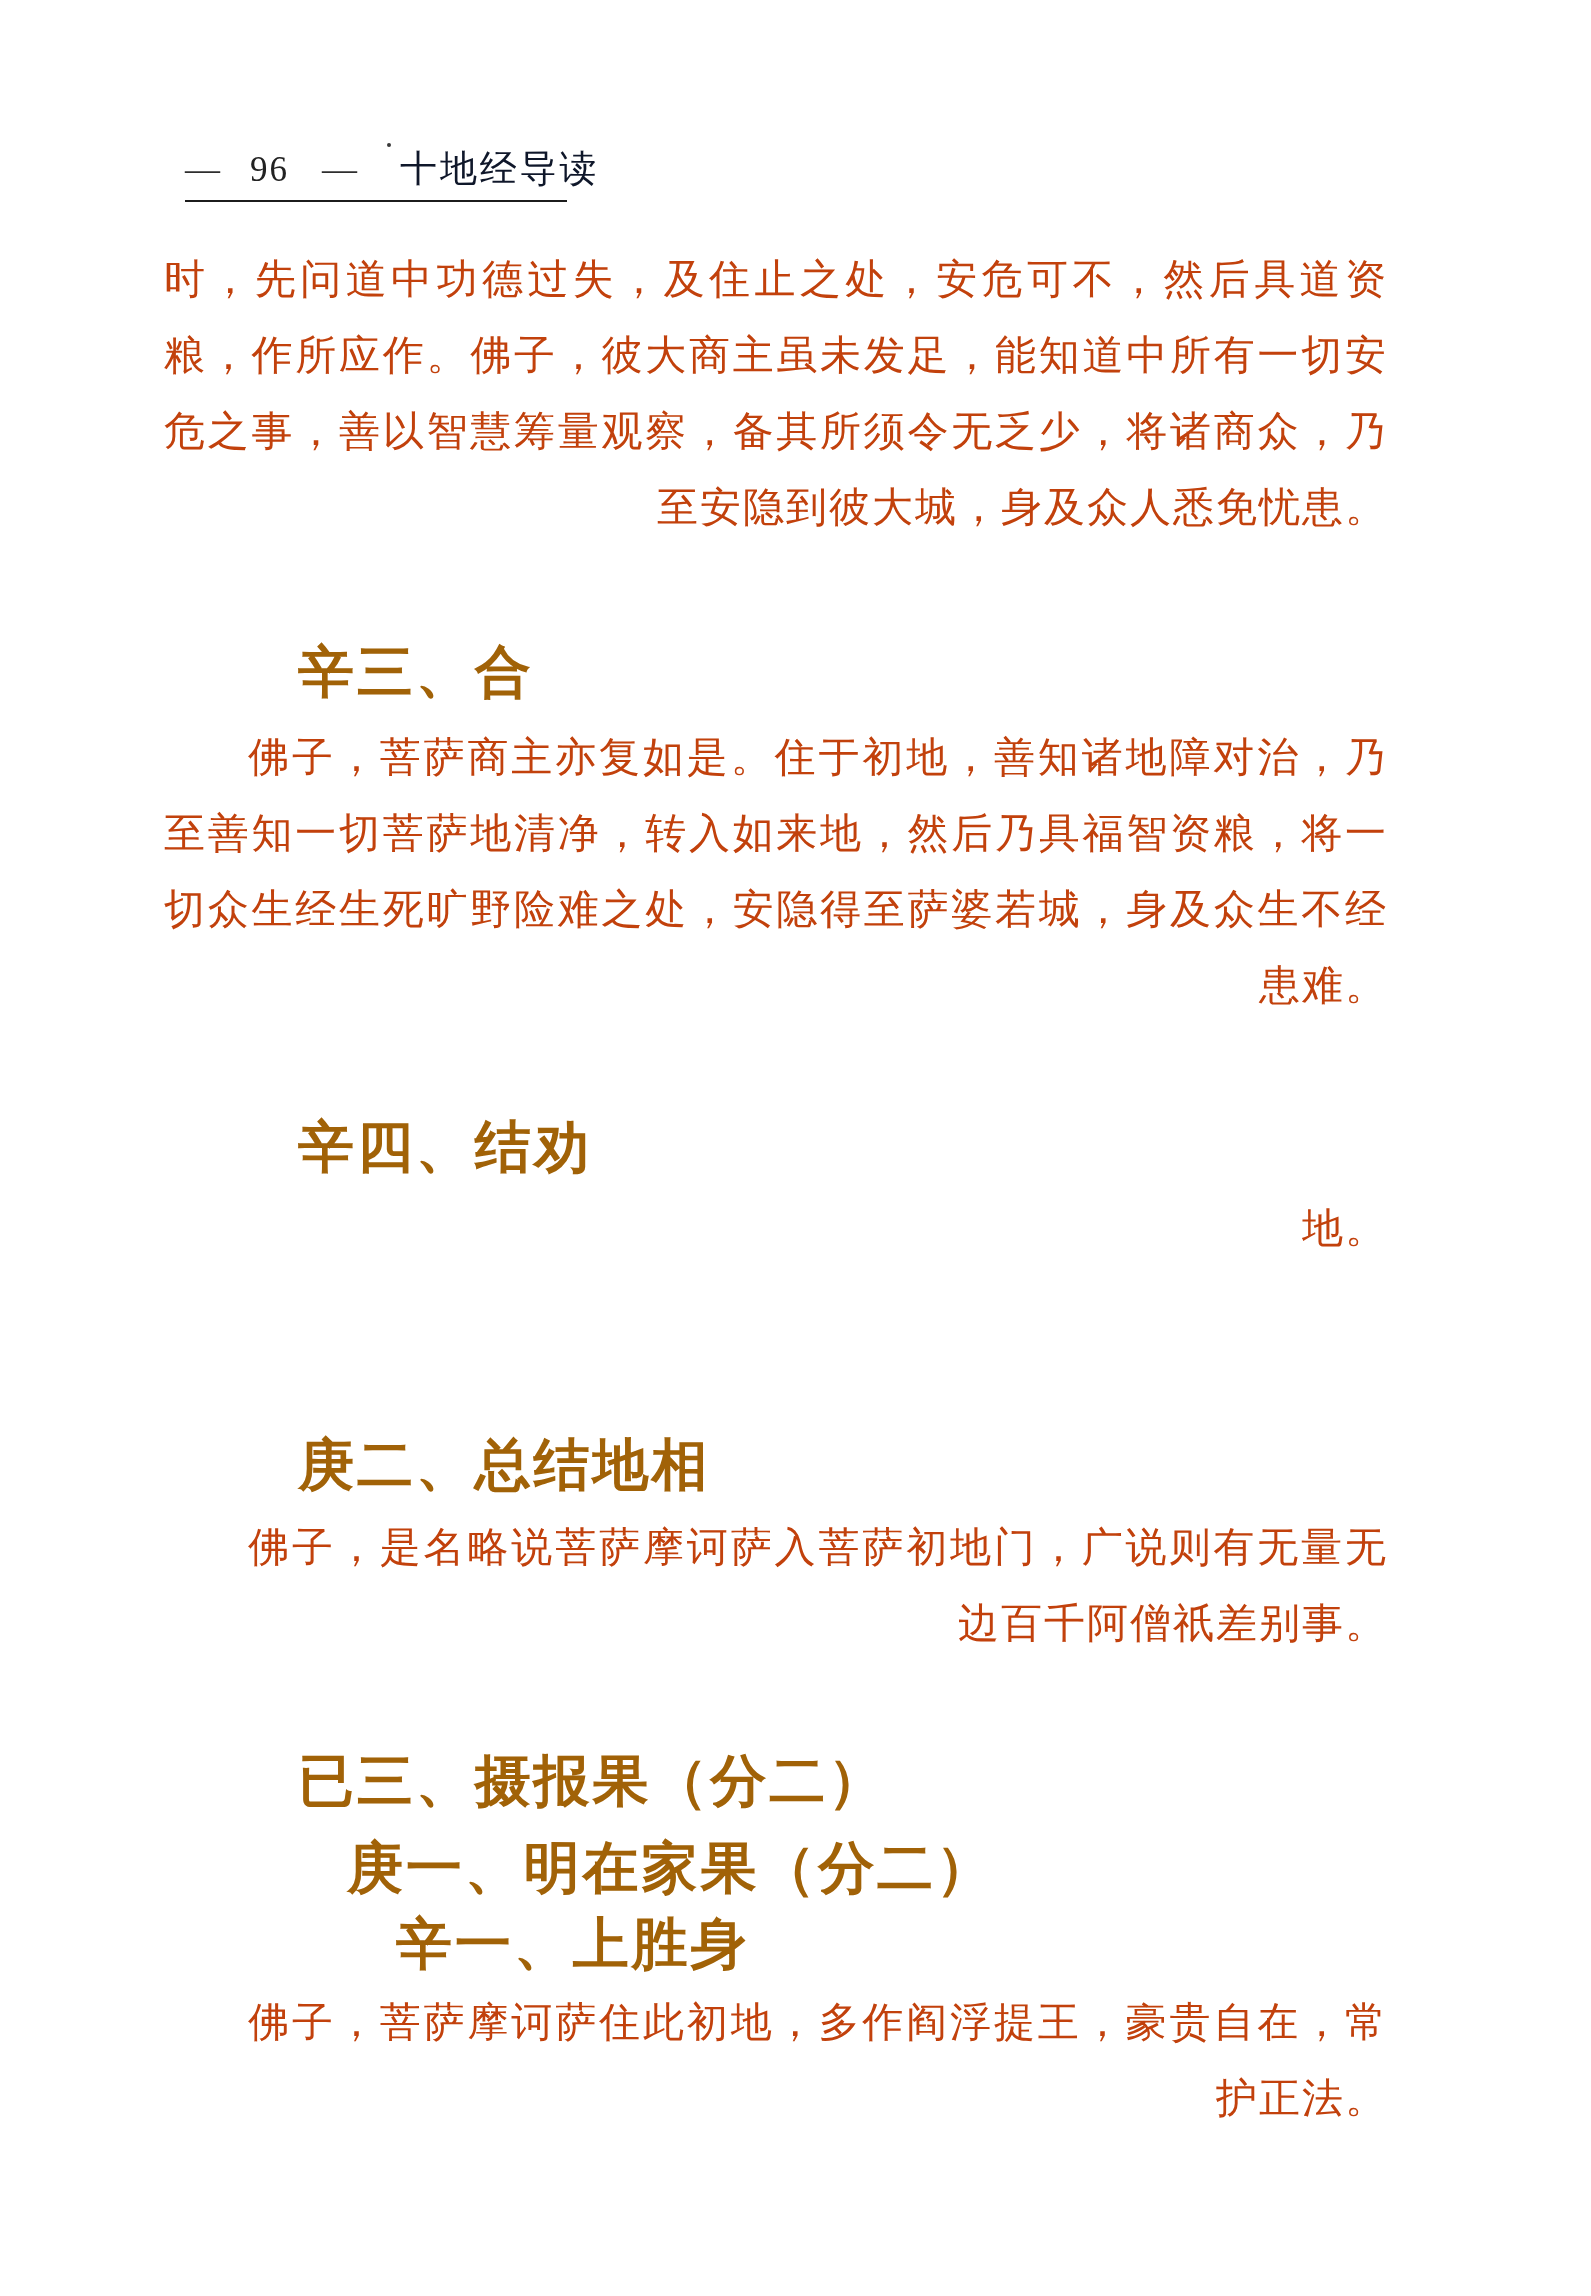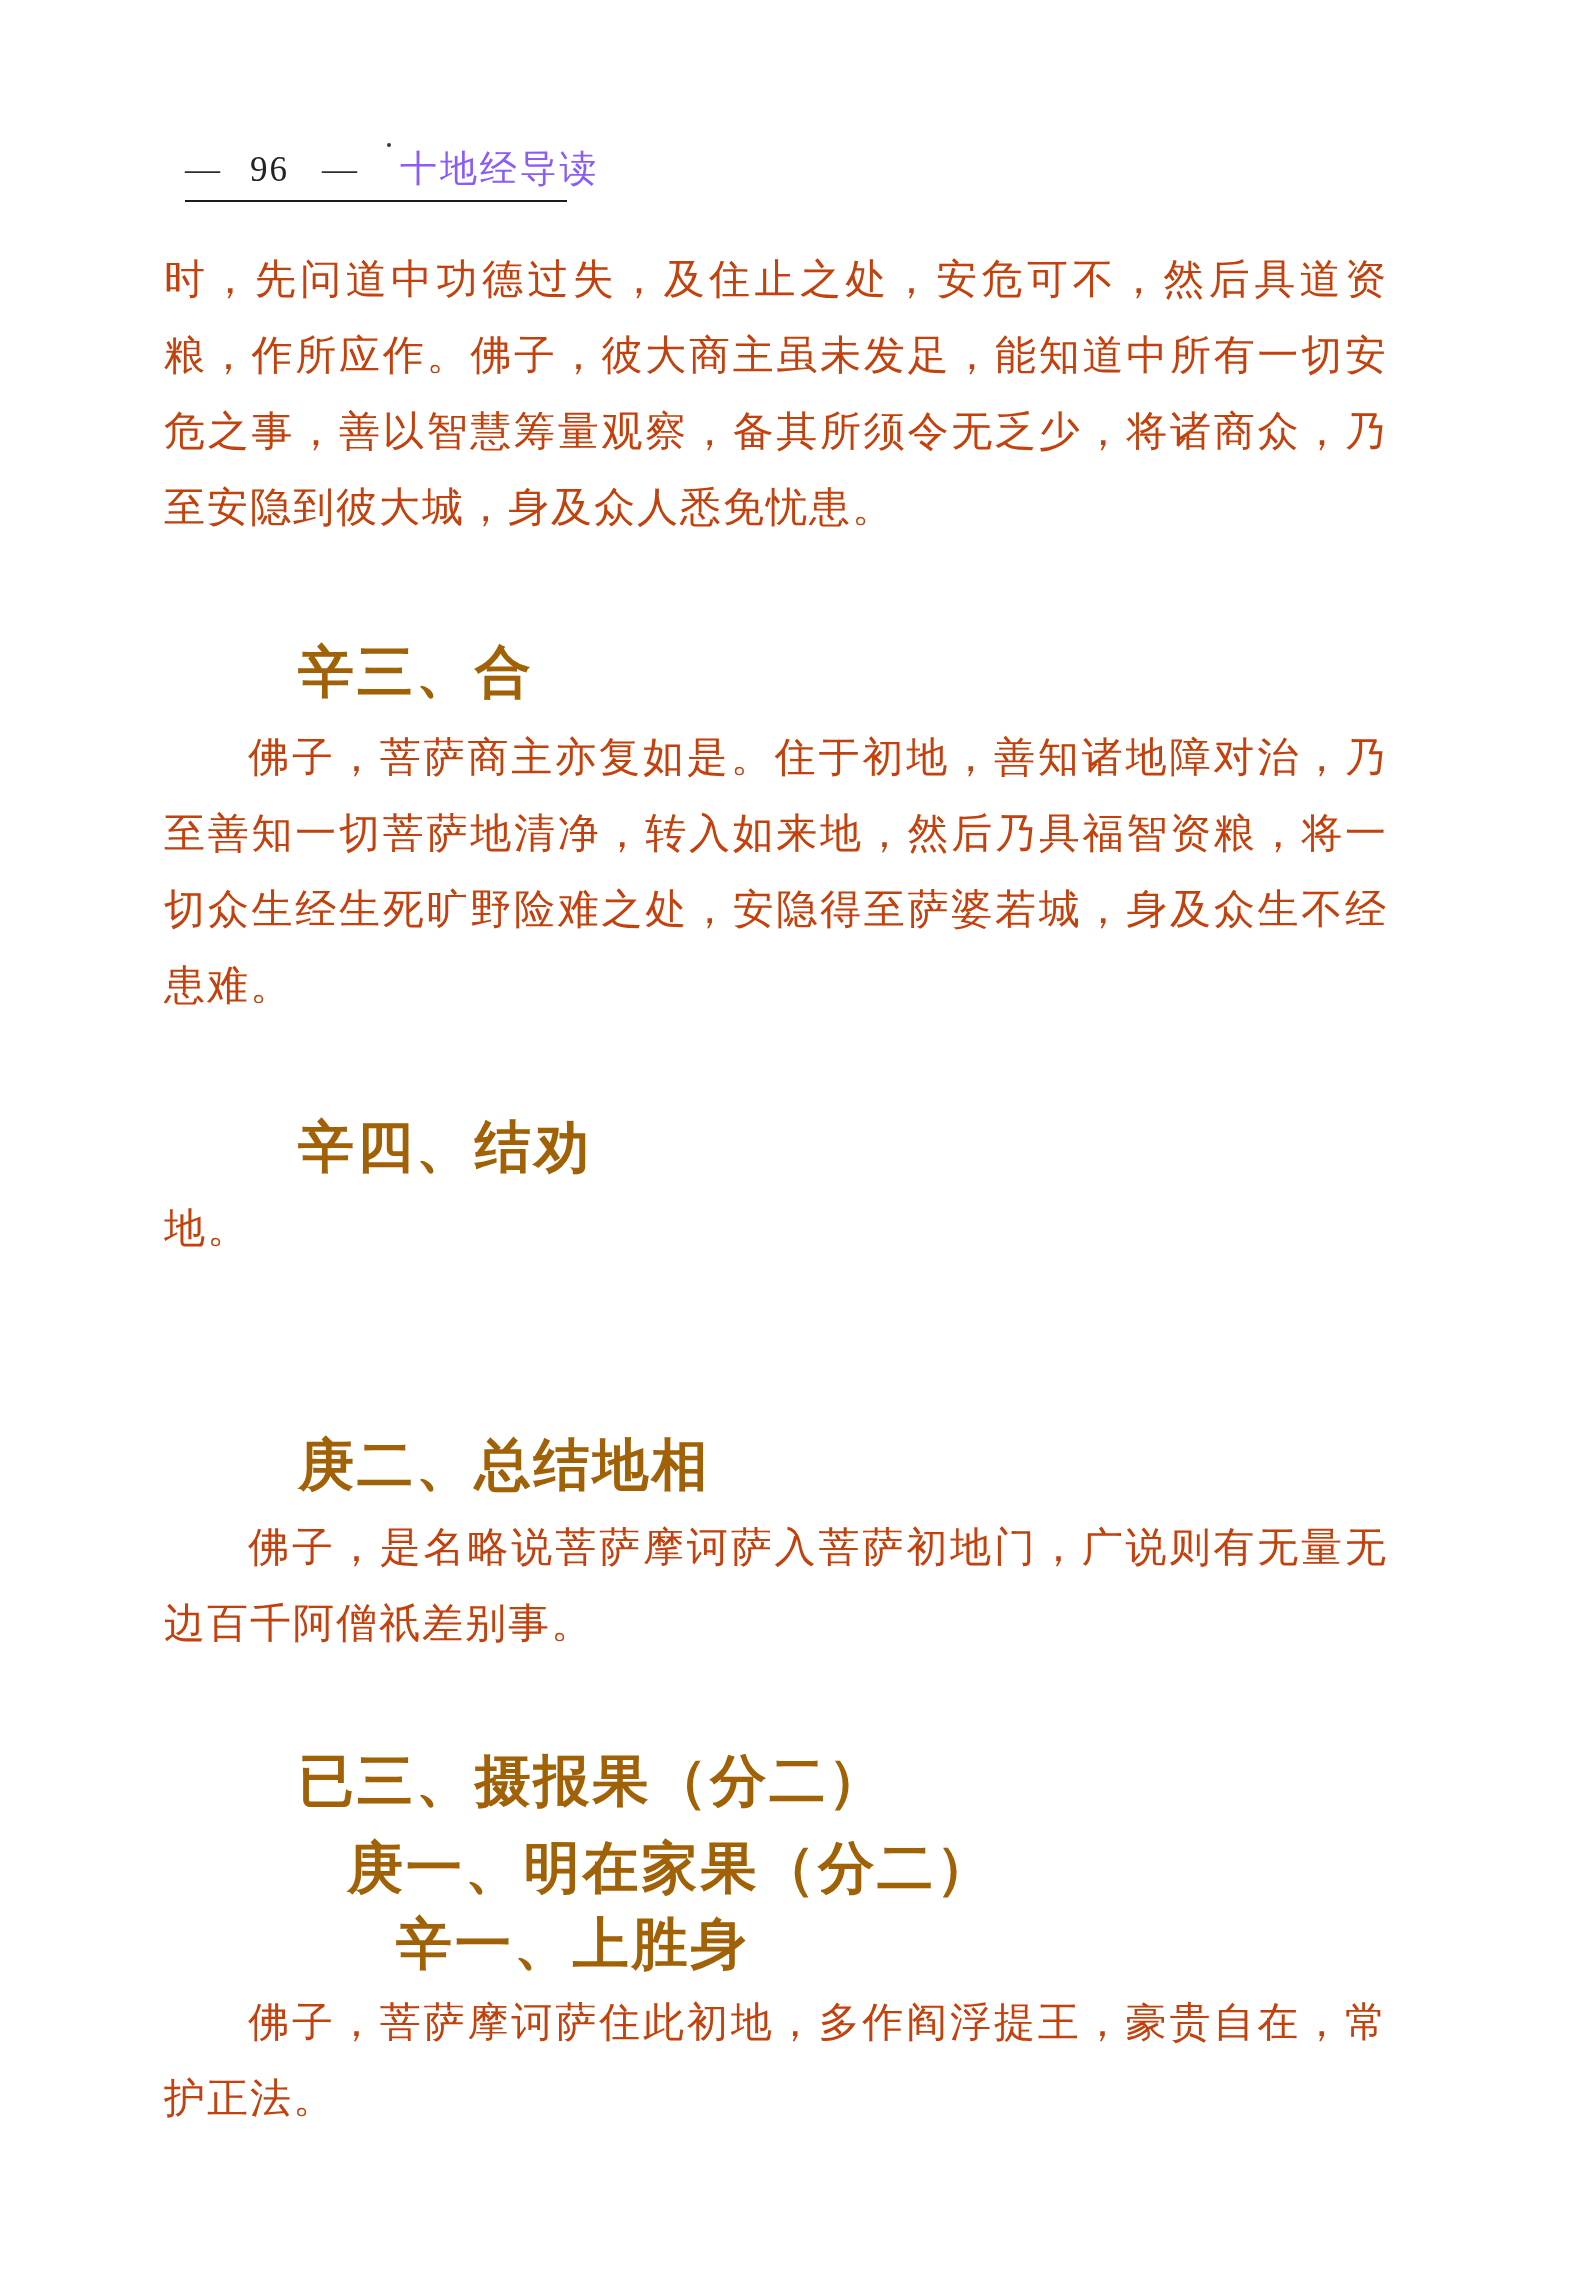--- a/index.html
+++ b/index.html
@@ -32,34 +32,34 @@
     white-space: nowrap;
   }
   .header .dash  { display: inline-block; color: #2e2e2e; }
   .header .pagenum { display: inline-block; margin-left: 30px; letter-spacing: 2px; }
   .header .dash2 { margin-left: 33px; }
   .header .booktitle {
     display: inline-block;
     margin-left: 43px;
     font-size: 37px;
     letter-spacing: 2.9px;
-    color: #8b5cf6;
+    color: #0f172a;
   }
 
   
   .para {
     position: absolute;
     left: 164px;
     width: 1224px;
     font-size: 41px;
     line-height: 76px;
     letter-spacing: 2px;
     color: #c2410c;
   }
-  .line { height: 76px; }
+  .line { height: 76px; text-align: right; }
   .line.j {
     text-align: justify;
     text-align-last: justify;
   }
   .line.ind { text-indent: 84px; }
 
   
   .heading {
     position: absolute;
     left: 196px;

